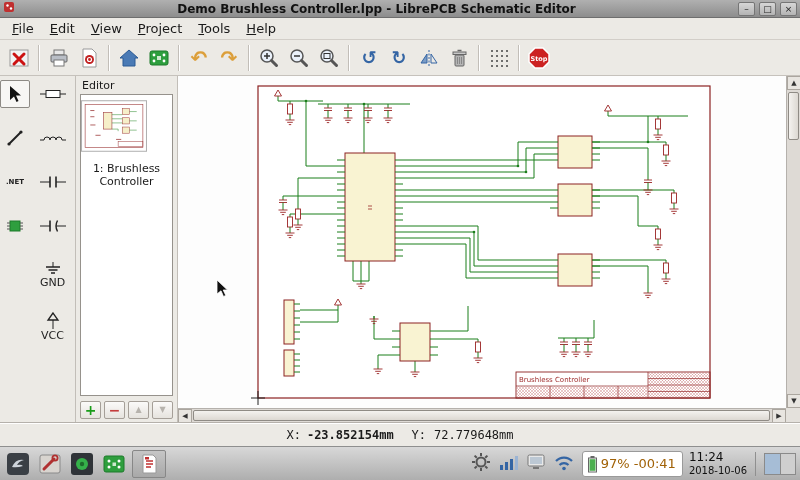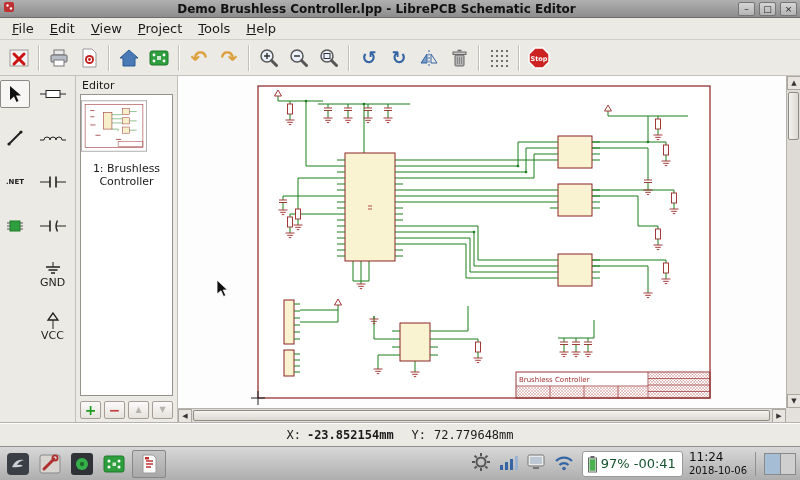--- a/index.html
+++ b/index.html
@@ -79,21 +79,21 @@
 
   
   .taskbar { height:34px; background:linear-gradient(#d8d8d8,#aeaeae); border-top:1px solid #8f8f8f;
              display:flex; align-items:center; gap:4px; padding:0 4px; }
   .tb-icon { width:28px; height:28px; display:flex; align-items:center; justify-content:center; }
   .window-btn { height:28px; padding:0 5px; background:linear-gradient(#c6c6c6,#a8a8a8); border:1px solid #878787;
                 border-radius:2px; display:flex; align-items:center; }
   .spacer { flex:1; }
   .tray { display:flex; align-items:center; gap:6px; }
   .battery-widget { background:#fff; border:1px solid #9a9a9a; border-radius:3px; height:26px;
-                    display:flex; align-items:center; padding:0 6px 0 4px; gap:3px; font-size:13px; color:#14532d; }
+                    display:flex; align-items:center; padding:0 6px 0 4px; gap:3px; font-size:13px; color:#a16207; }
   .clock { line-height:1.1; font-size:12px; color:#111; }
   .clock .date { font-size:10px; }
   .tb-sep { width:1px; height:24px; background:#8f8f8f; margin:0 2px; }
   .pager { width:32px; height:22px; border:1px solid #8a8a8a; display:flex; background:#cfcfcf; }
   .pager .cell1 { flex:1; background:#a6bdd6; border-right:1px solid #8a8a8a; }
   .pager .cell2 { flex:1; }
 </style>
 </head>
 <body>
 

